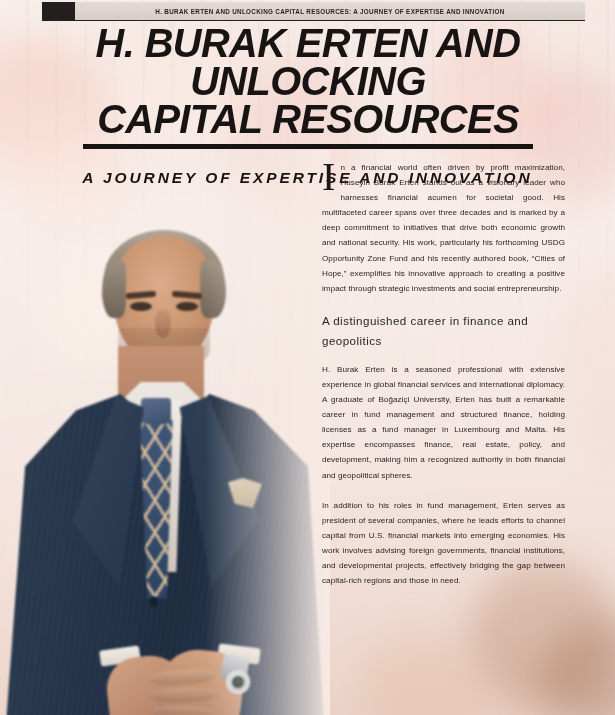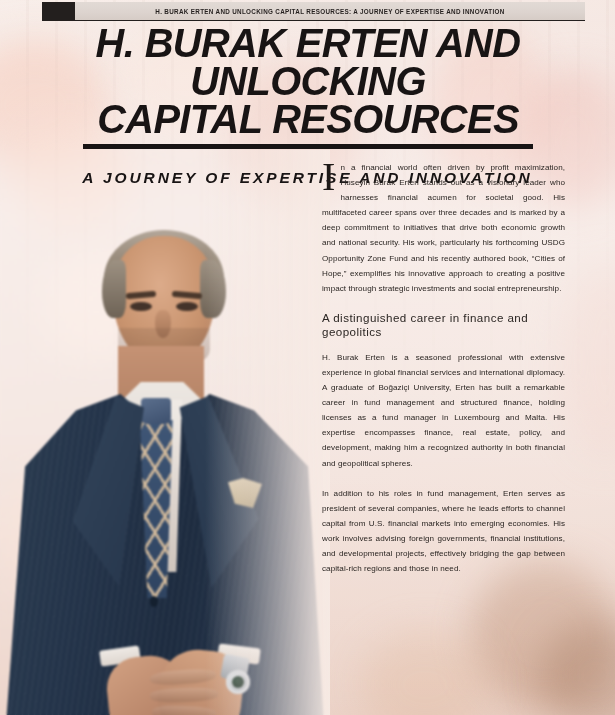--- a/index.html
+++ b/index.html
@@ -359,21 +359,21 @@
     font-size: 40px;
     line-height: 30px;
     font-weight: 400;
     color: #1d1917;
     margin: 2px 5px 0 0;
   }
   .col-head {
     font-family: "Liberation Sans", sans-serif;
     font-size: 11.6px;
     font-weight: 400;
-    line-height: 14px;
+    line-height: 20px;
     color: #2b2623;
     letter-spacing: .45px;
     margin: 0 0 11px 0;
   }
 </style>
 </head>
 <body>
 
 <div id="page">
 

